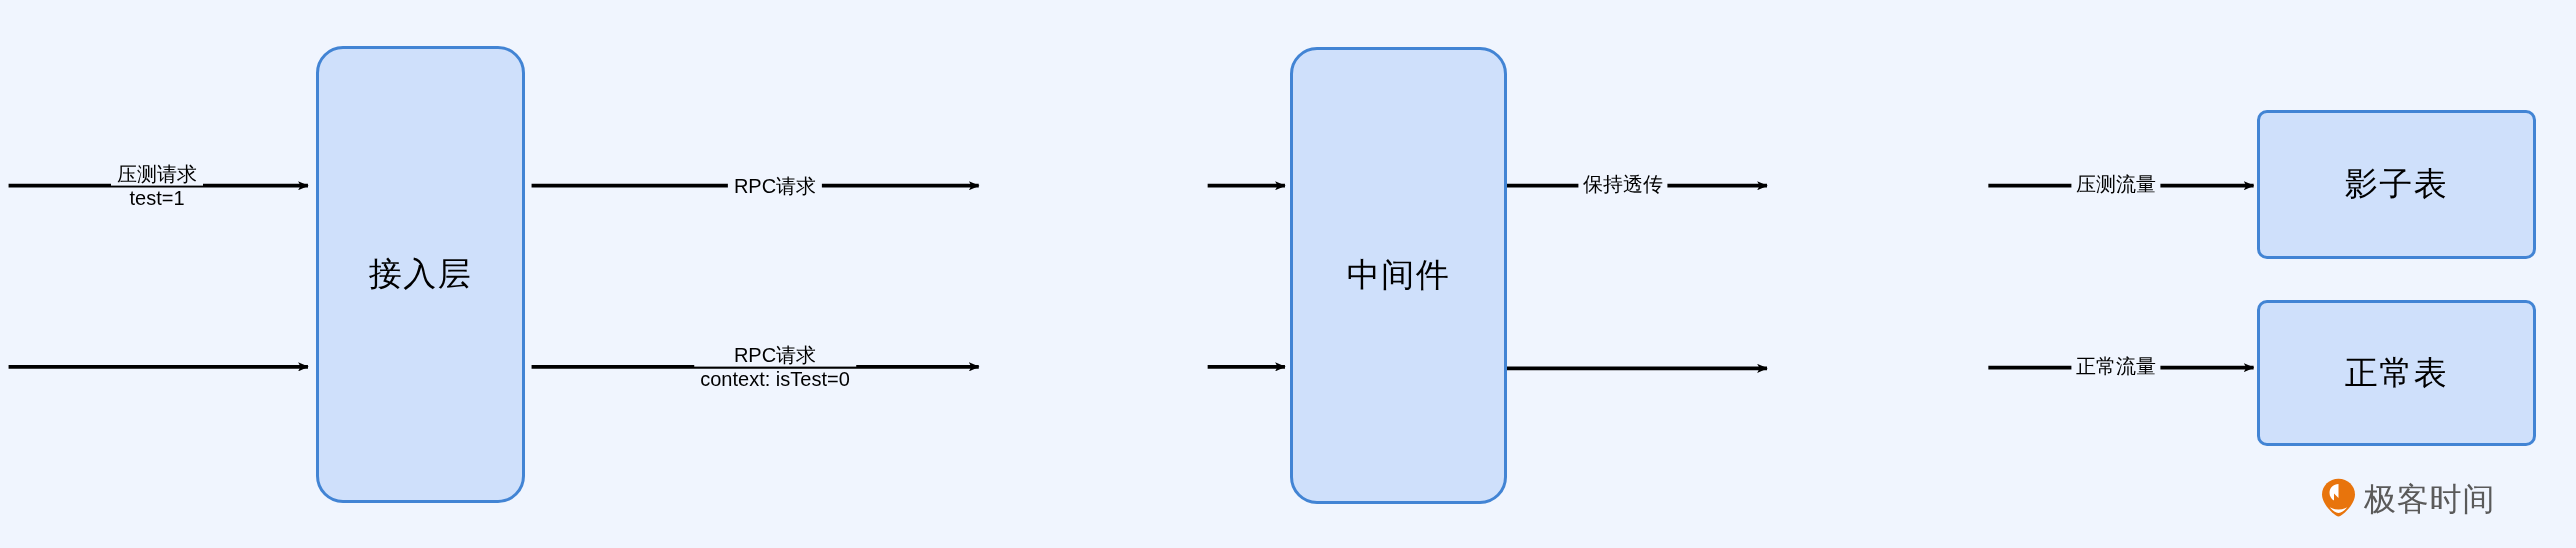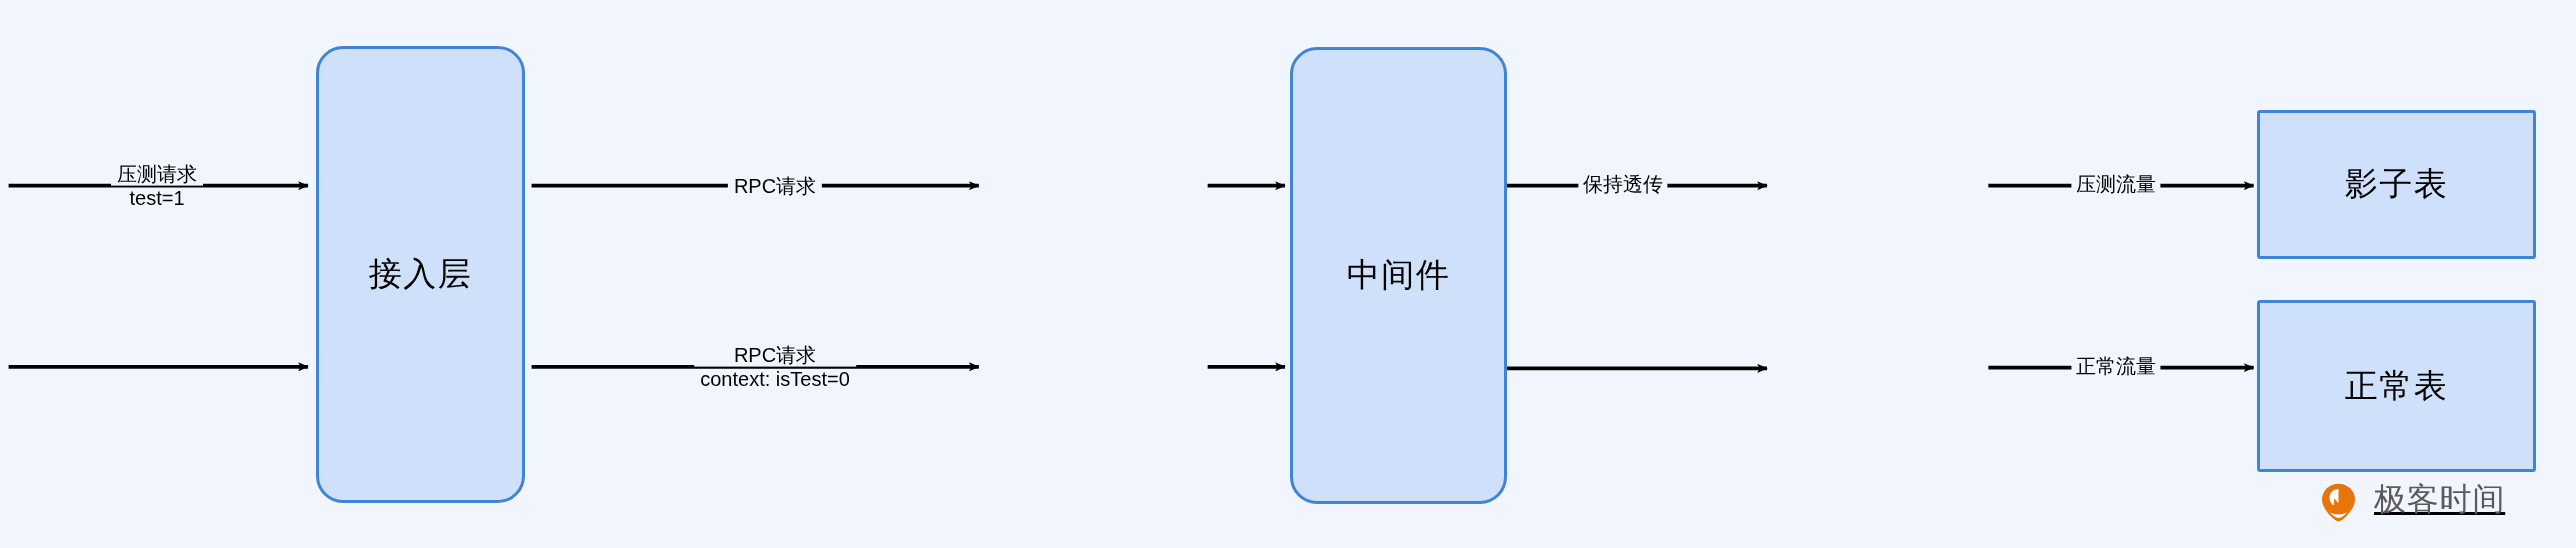--- a/index.html
+++ b/index.html
@@ -21,21 +21,21 @@
     position: absolute;
     box-sizing: border-box;
     background: #cfe0fb;
     border: 3px solid #4284d4;
     border-radius: 27px;
     display: flex;
     align-items: center;
     justify-content: center;
   }
   .node.table-node {
-    border-radius: 3px;
+    border-radius: 10px;
   }
   .node-label {
     font-size: 33px;
     color: #000000;
     letter-spacing: 1.5px;
     line-height: 1.1;
     white-space: nowrap;
   }
   .edge-svg {
     position: absolute;
@@ -70,23 +70,22 @@
     background: #f0f5fe;
     padding: 0 6px;
   }
   .edge-label.two-line .l2 {
     background: transparent;
     padding: 0 6px;
   }
   #watermark {
     position: absolute;
     display: flex;
-    align-items: flex-end;
-    gap: 18px;
-    text-decoration: underline;
+    align-items: flex-start;
+    gap: 8px;
   }
   #watermark .wm-text {
     font-size: 32px;
     color: #5a5a5a;
     letter-spacing: 0.8px;
     white-space: nowrap;
   }
 </style>
 </head>
 <body>
@@ -155,21 +154,21 @@
 
   <div class="node" style="left:1290px; top:47px; width:217px; height:457px;">
     <span class="node-label">中间件</span>
   </div>
 
 
   <div class="node table-node" style="left:2257px; top:110px; width:279px; height:149px;">
     <span class="node-label">影子表</span>
   </div>
 
-  <div class="node table-node" style="left:2257px; top:300px; width:279px; height:172px;">
+  <div class="node table-node" style="left:2257px; top:300px; width:279px; height:146px;">
     <span class="node-label">正常表</span>
   </div>
 
   <div id="watermark" style="left:2321px; top:478px;">
     <span style="display:inline-block; width:35px; height:39px;">
       <svg width="35" height="39" viewBox="0 0 46 52">
         <path d="M23 1 C10.8 1 1 10.4 1 22 C1 33 12 45 20.2 50.4 C21.9 51.5 24.1 51.5 25.8 50.4 C34 45 45 33 45 22 C45 10.4 35.2 1 23 1 Z" fill="#e8740c"></path>
         <path d="M23 8 C16.4 8 11 13.2 11 19.6 C11 24 13.4 27.9 17 30 L17 20.6 L23 26.6 L23 8 Z" fill="#ffffff"></path>
         <path d="M29 20.6 L29 30 C32.6 27.9 35 24 35 19.6 C35 13.2 29.6 8 23 8 L23 26.6 Z" fill="#ffffff" opacity="0"></path>
         <path d="M11.5 39 C15 43.5 19 46.5 23 46.5 C27 46.5 31 43.5 34.5 39 C30.8 41 27 42 23 42 C19 42 15.2 41 11.5 39 Z" fill="#ffffff"></path>

